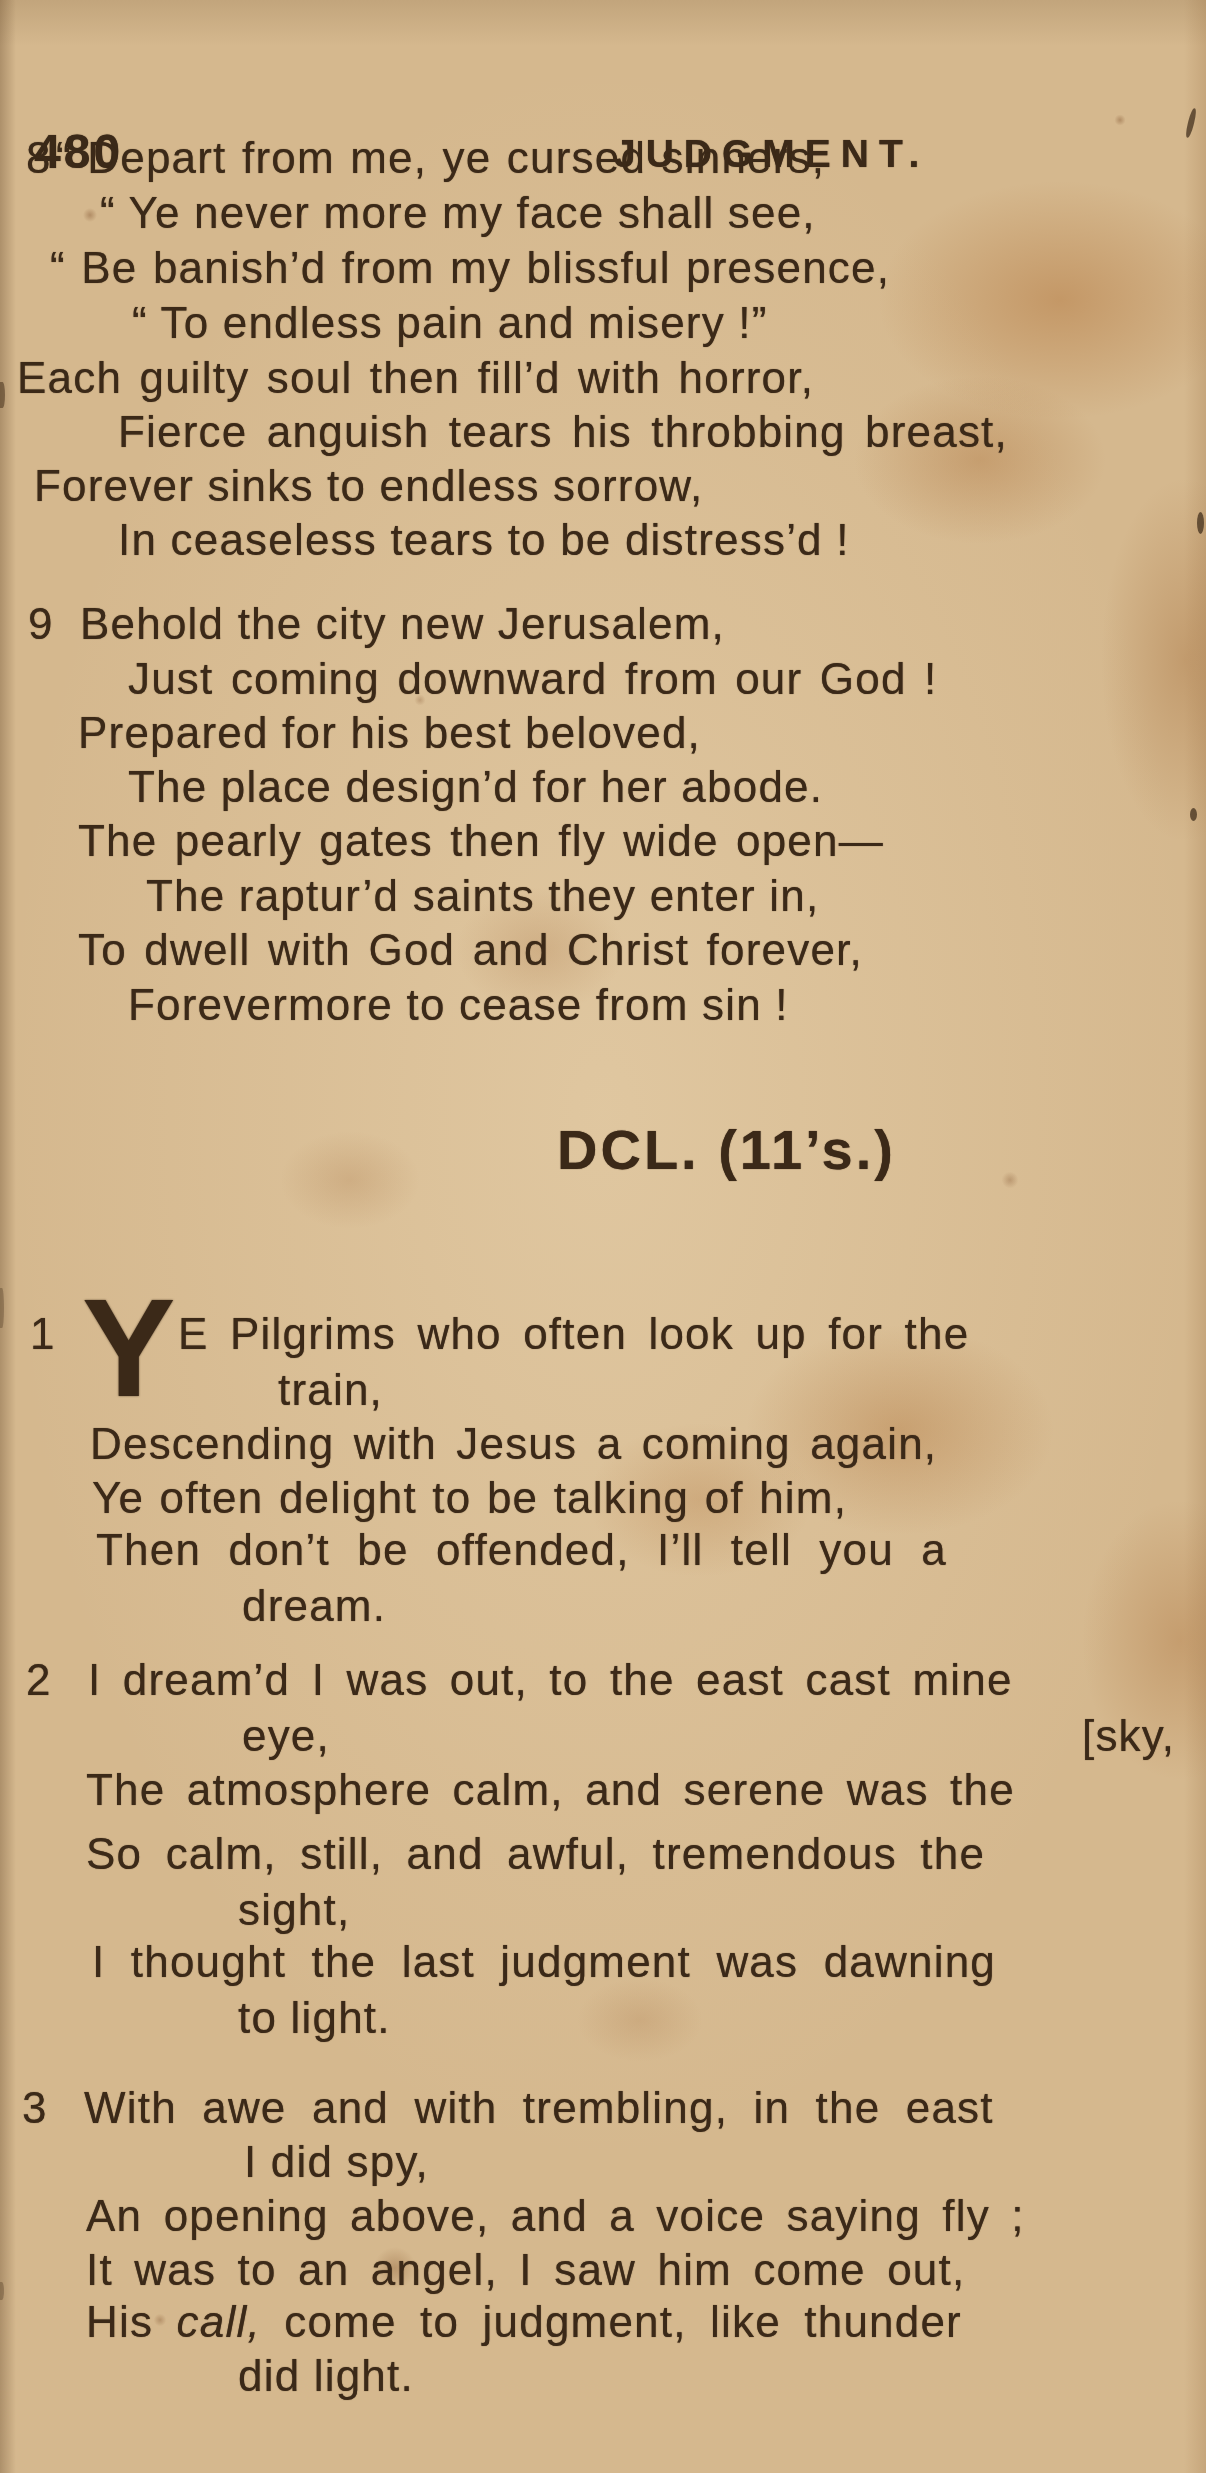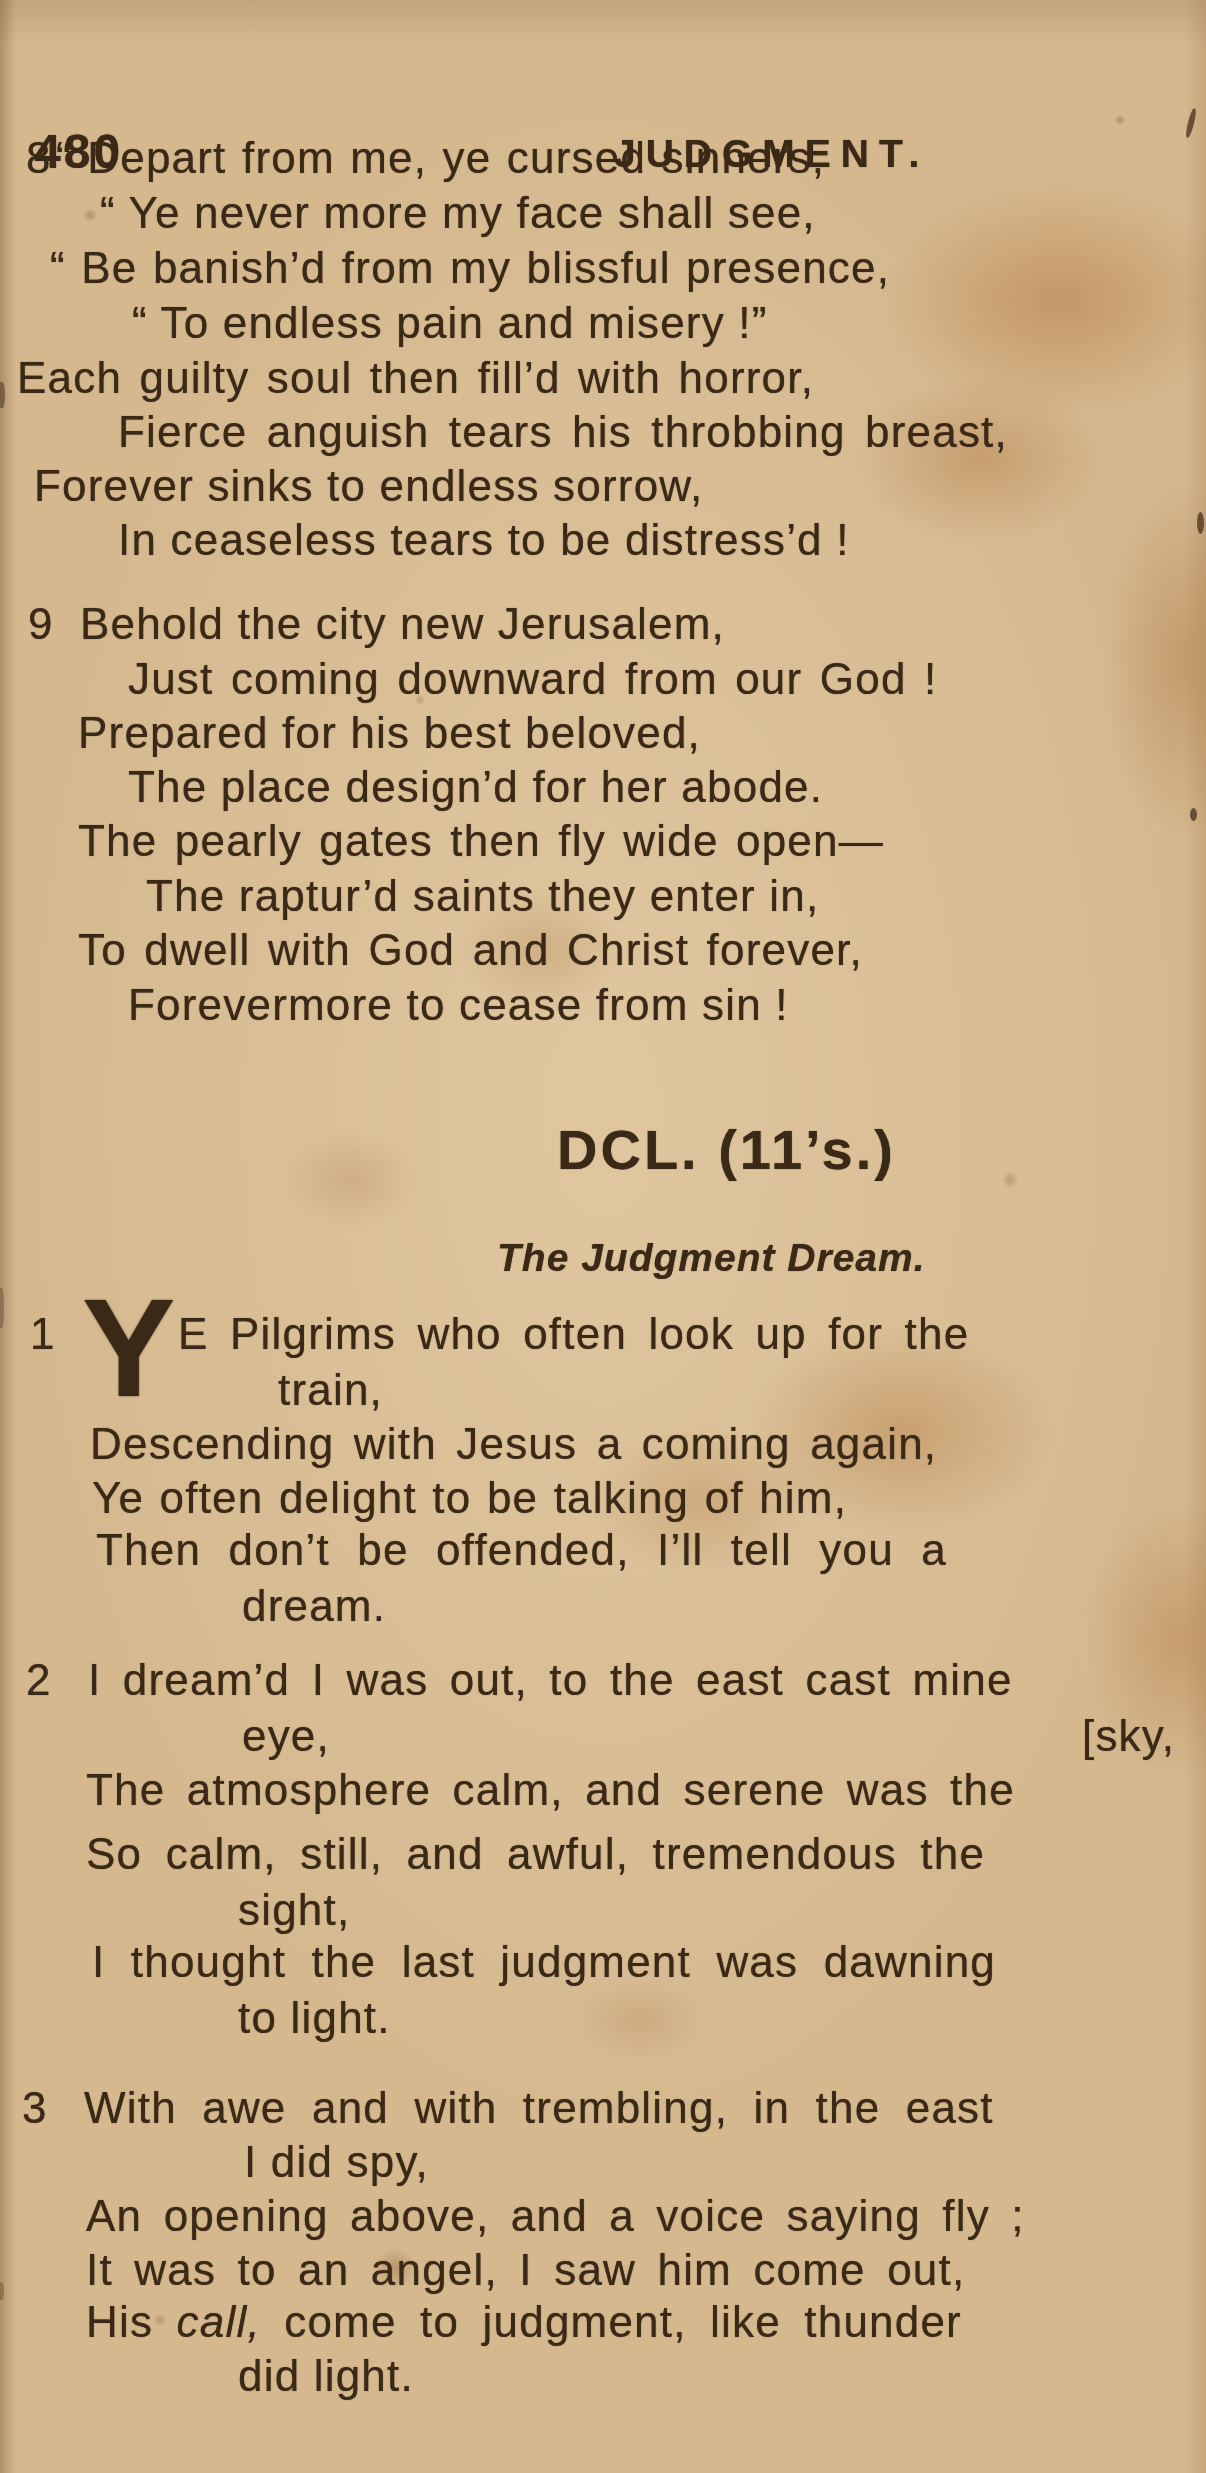--- a/index.html
+++ b/index.html
@@ -109,21 +109,20 @@
     <div class="ln ws4" style="top:657px;left:128px">Just coming downward from our God !</div>
     <div class="ln" style="top:711px;left:78px">Prepared for his best beloved,</div>
     <div class="ln" style="top:765px;left:128px">The place design’d for her abode.</div>
     <div class="ln ws4" style="top:819px;left:78px">The pearly gates then fly wide open—</div>
     <div class="ln" style="top:874px;left:146px">The raptur’d saints they enter in,</div>
     <div class="ln ws4" style="top:928px;left:78px">To dwell with God and Christ forever,</div>
     <div class="ln" style="top:983px;left:128px">Forevermore to cease from sin !</div>
   </div>
 
   <div class="hymn-heading">DCL. (11’s.)</div>
-  <div class="hymn-subtitle">The Judgment Dream.</div>
 
   <div>
     <div class="vnum" style="top:1312px;left:30px">1</div>
     <div class="dropcap">Y</div>
     <div class="ln ws8" style="top:1312px;left:178px">E Pilgrims who often look up for the</div>
     <div class="ln" style="top:1368px;left:278px">train,</div>
     <div class="ln ws6" style="top:1422px;left:90px">Descending with Jesus a coming again,</div>
     <div class="ln ws2" style="top:1476px;left:92px">Ye often delight to be talking of him,</div>
     <div class="ln ws14" style="top:1528px;left:96px">Then don’t be offended, I’ll tell you a</div>
     <div class="ln" style="top:1584px;left:242px">dream.</div>

